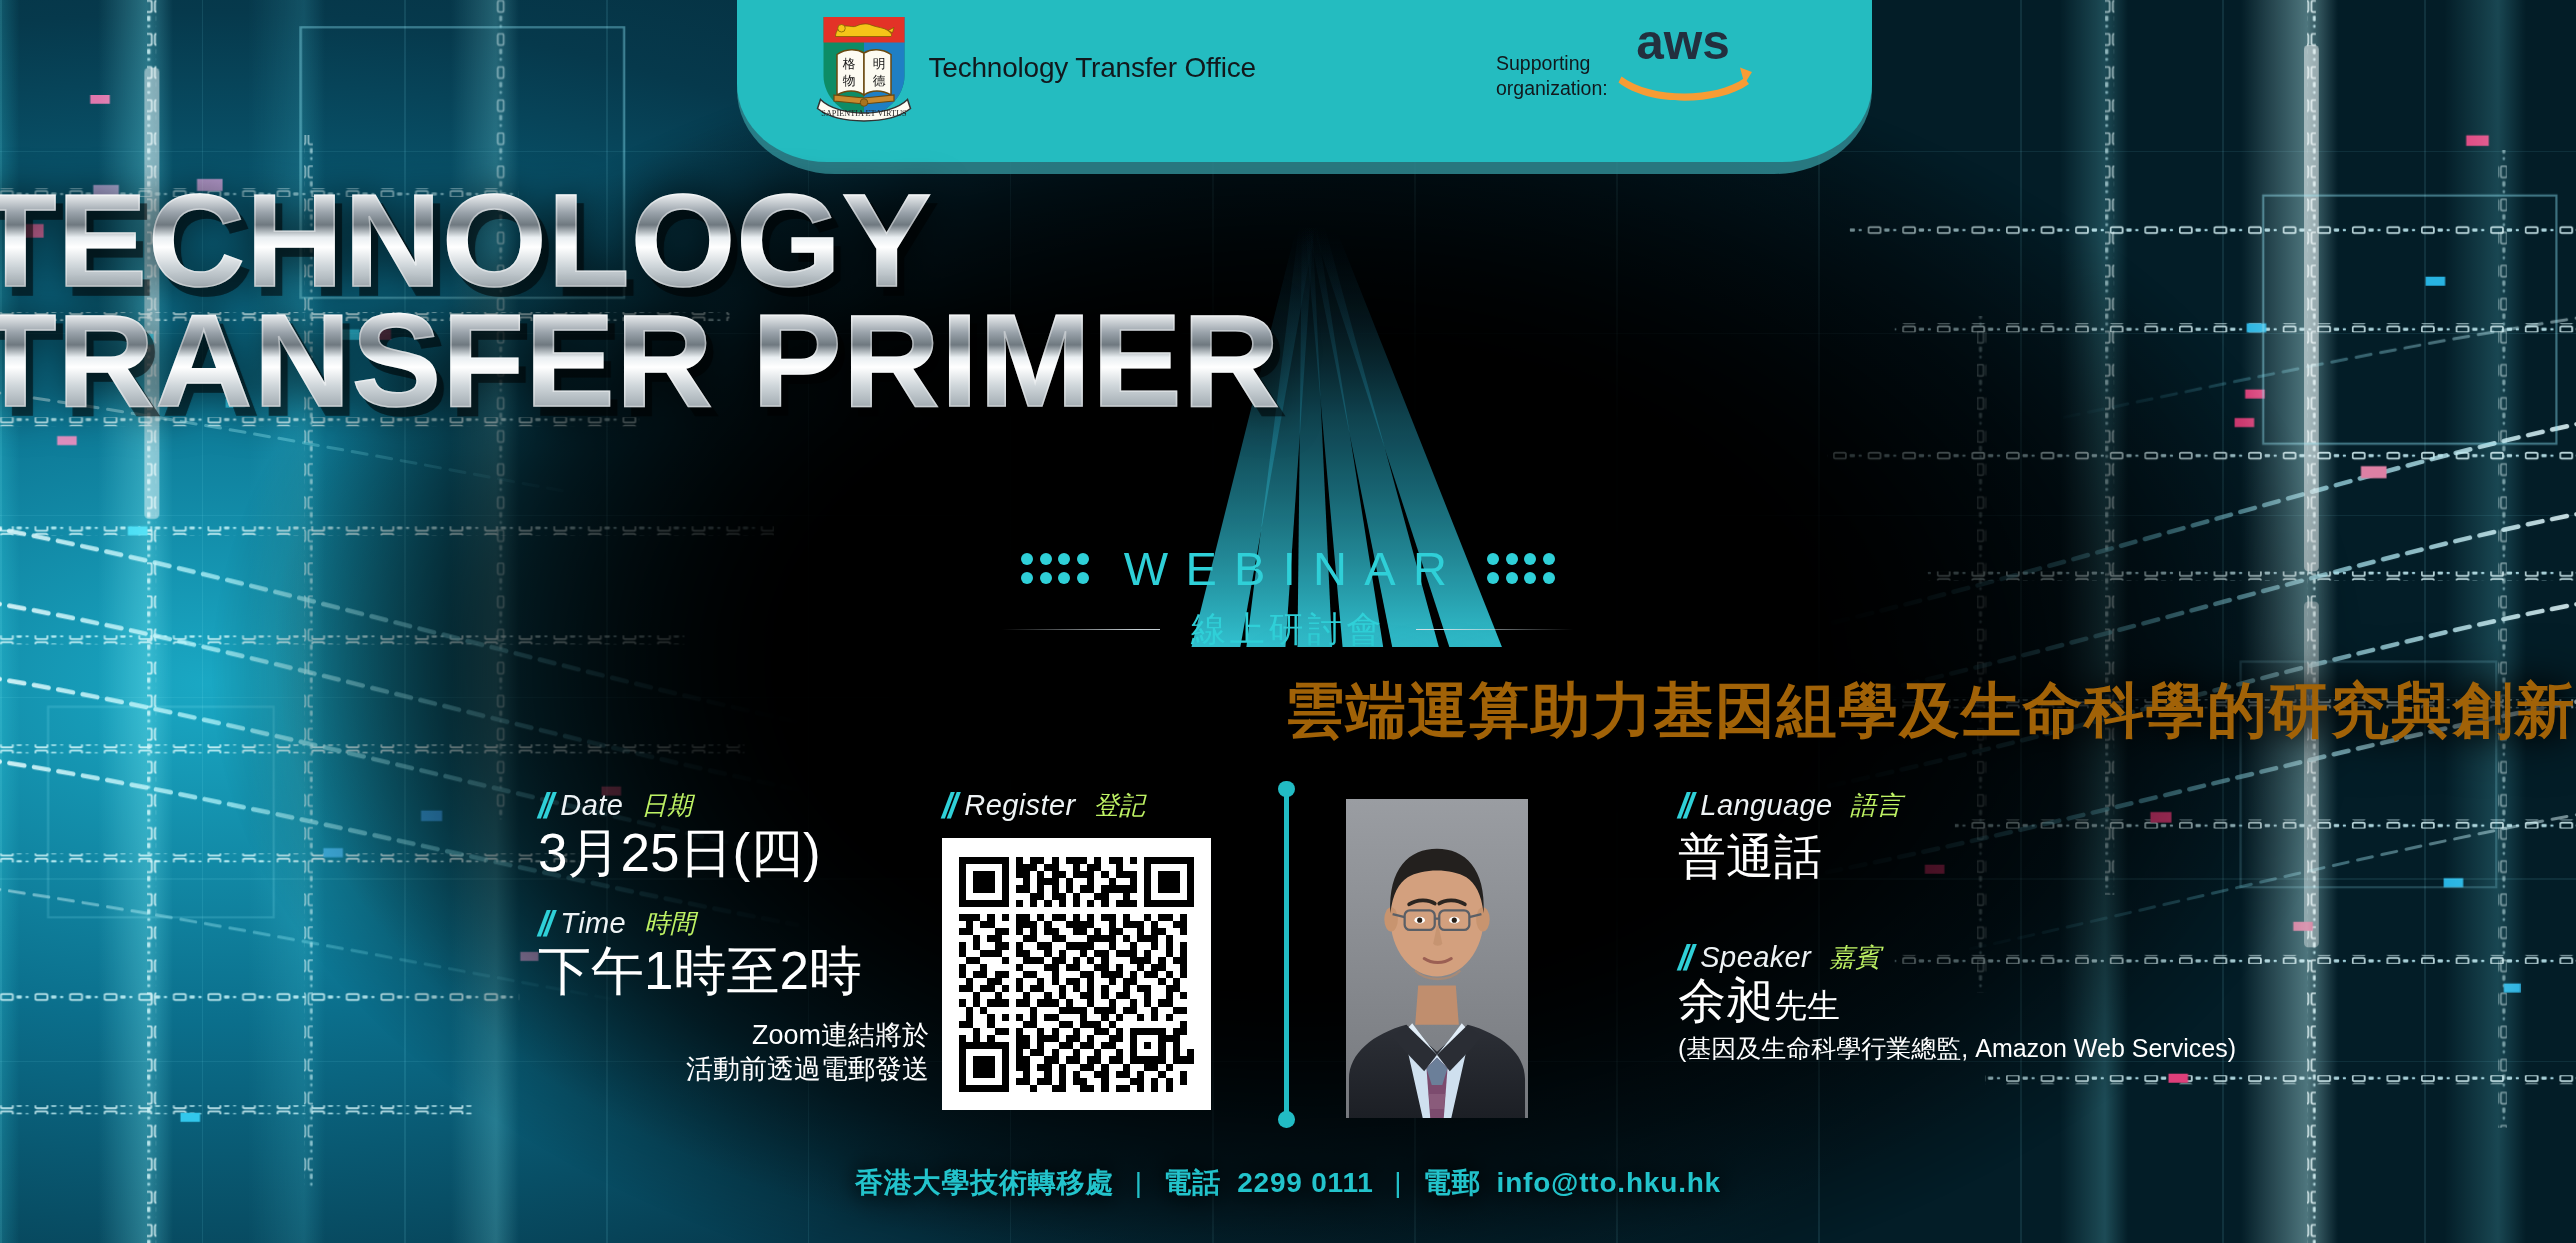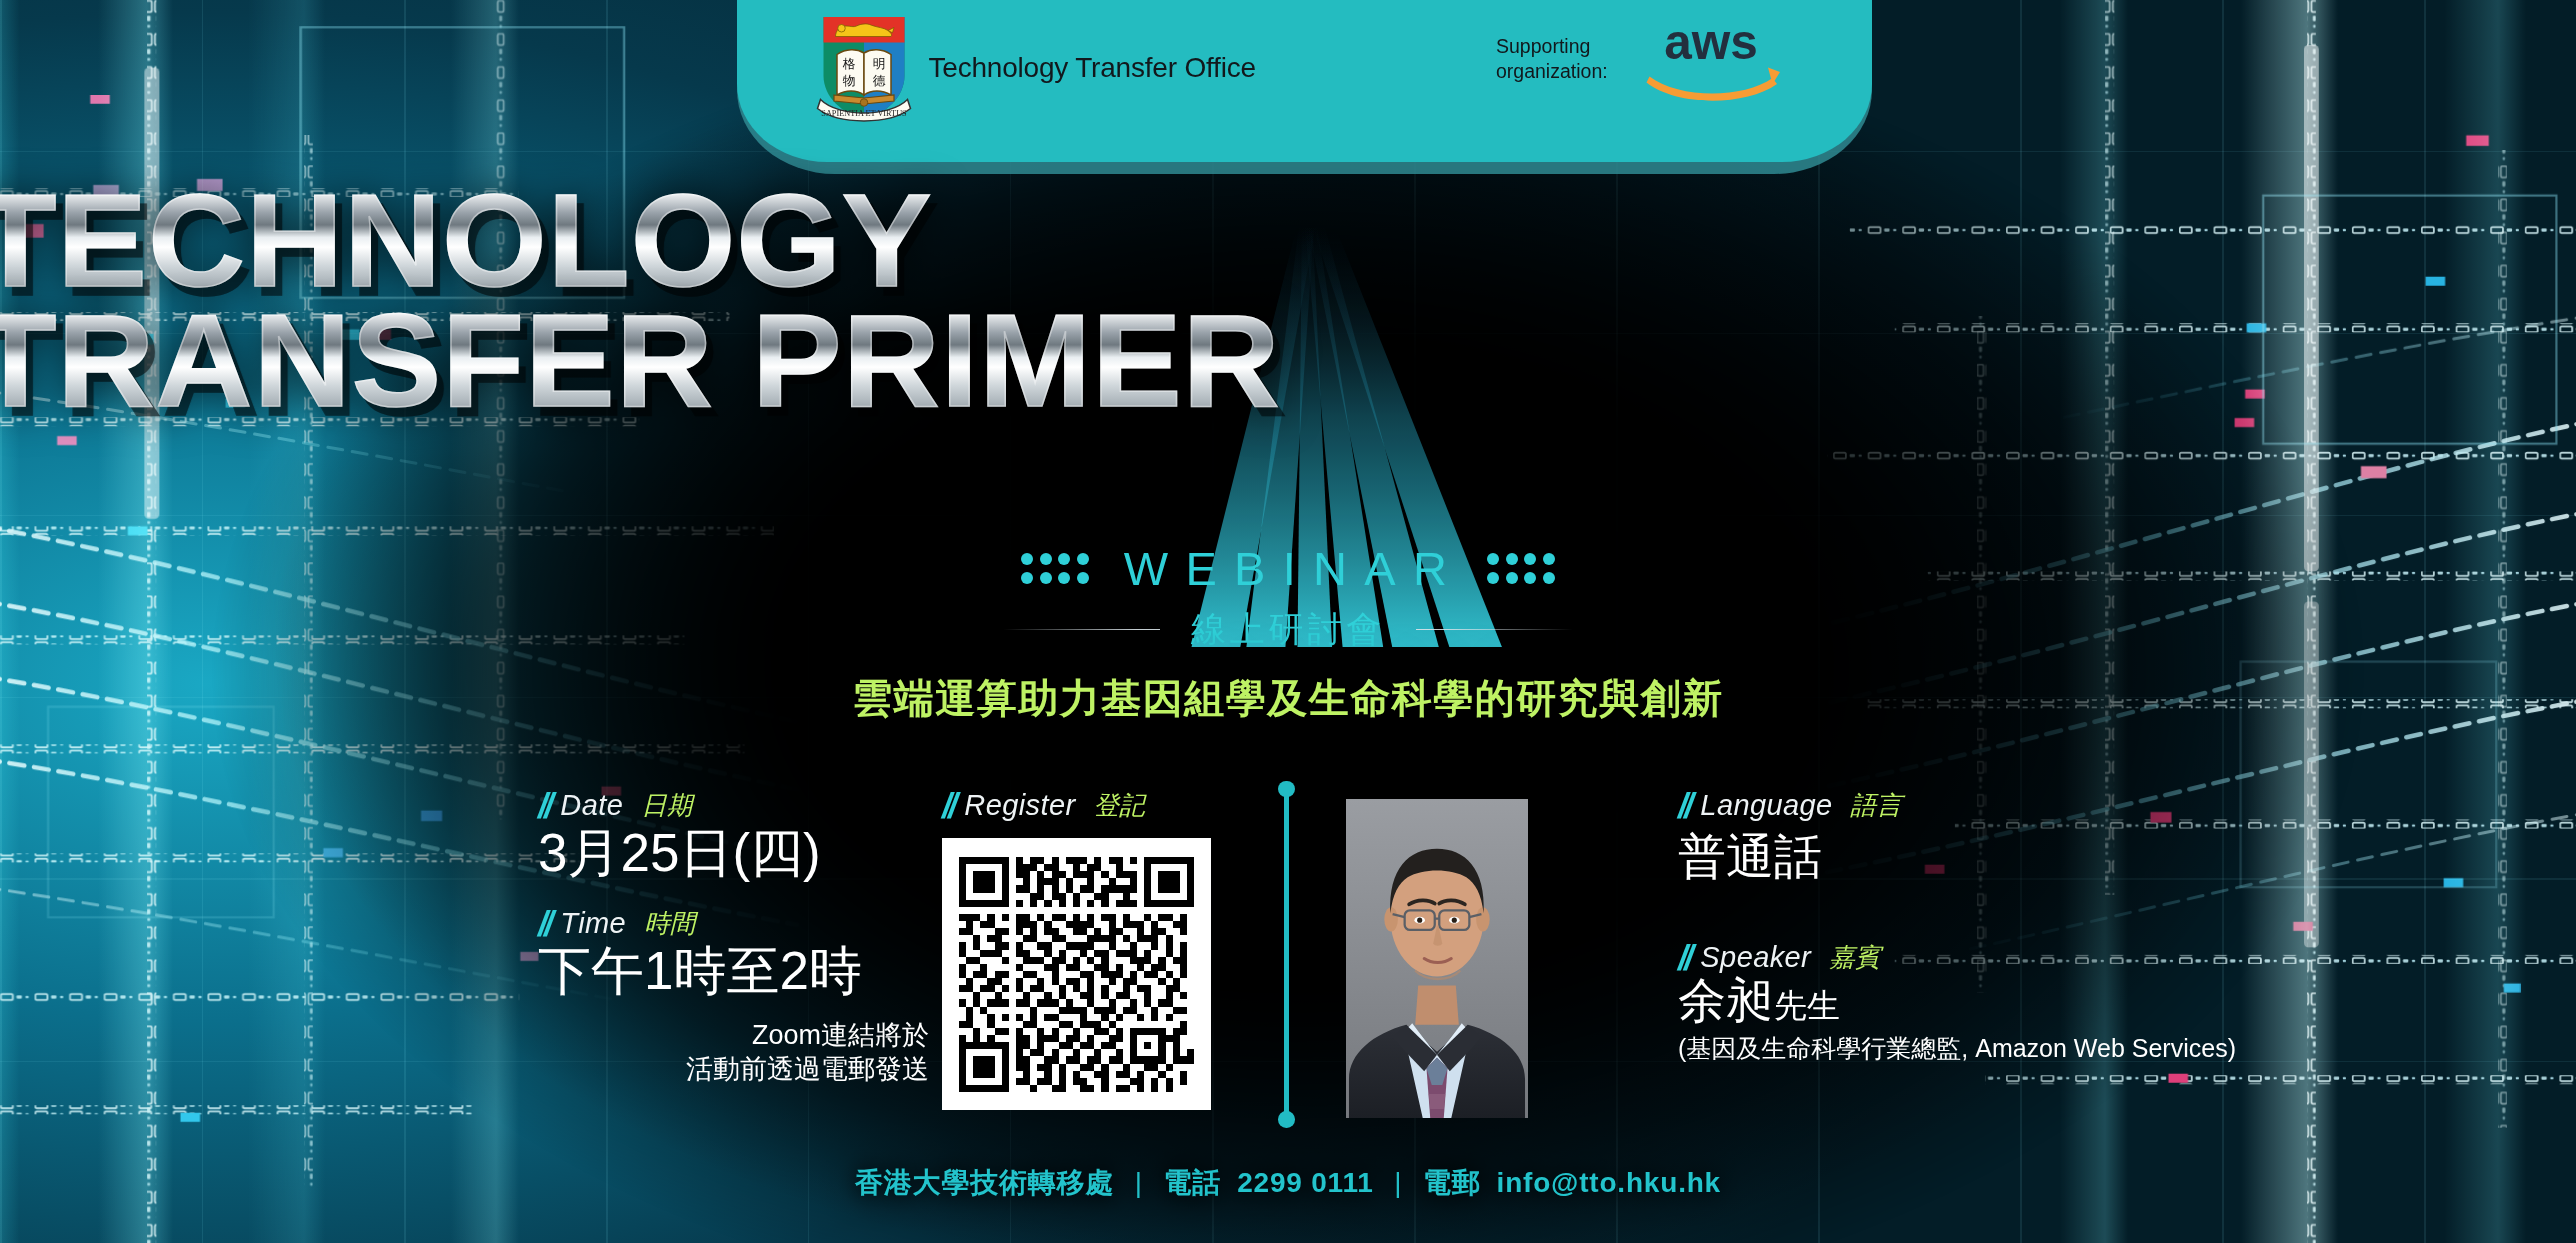--- a/index.html
+++ b/index.html
@@ -68,21 +68,21 @@
     border-bottom-left-radius:90px 78px;
     border-bottom-right-radius:90px 78px;
     display:flex;align-items:flex-start;
   }
   .hku-block{position:absolute;left:816px;top:10.5px;display:flex;align-items:center;gap:16.5px;}
   .hku-crest{width:96px;height:114px;display:block;}
   .hku-names{line-height:1.16;}
   .hku-line1{font-size:32px;font-weight:bold;color:#12181c;letter-spacing:-0.2px;}
   .hku-line2{font-size:28px;color:#12181c;margin-top:1px;letter-spacing:-0.2px;}
 
-  .aws-block{position:absolute;left:1496px;top:12px;display:flex;align-items:center;gap:28px;}
+  .aws-block{position:absolute;left:1496px;top:12px;display:flex;align-items:flex-end;gap:0;}
   .aws-support{font-size:19.5px;color:#12181c;line-height:1.32;padding-top:4.5px;text-align:left;}
   .aws-logo{width:150px;height:90px;display:block;}
 
   
   .rays{
     position:absolute;left:887px;top:226px;width:842px;height:421px;
     overflow:hidden;opacity:.95;
   }
   .title-wrap{position:absolute;left:0;right:0;top:179px;text-align:left;}
   .mtitle{
@@ -118,22 +118,22 @@
 
   .cn-sub-row{
     position:absolute;left:0;right:0;top:606px;
     display:flex;align-items:center;justify-content:center;gap:31px;
   }
   .hr-line{height:1.5px;width:158px;background:linear-gradient(90deg,rgba(220,230,235,0) 0%,rgba(220,230,235,0.9) 85%);}
   .hr-line.r{background:linear-gradient(270deg,rgba(220,230,235,0) 0%,rgba(220,230,235,0.9) 85%);}
   .cn-sub{font-size:35px;color:#2fd0d8;letter-spacing:3.8px;font-family:"Liberation Sans","DejaVu Sans",sans-serif;}
 
   .headline{
-    position:absolute;left:0;right:0;top:671px;text-align:center;
-    font-size:40px;font-weight:bold;color:#bef264;letter-spacing:1.5px;
+    position:absolute;left:0;right:0;top:671px;text-align:right;
+    font-size:60px;font-weight:bold;color:#a16207;letter-spacing:1.5px;
     font-family:"Liberation Sans","DejaVu Sans",sans-serif;
     text-shadow:0 0 25.6px rgba(0,0,0,0.95), 0 0 53px rgba(0,0,0,0.9);
   }
 
   
   .label-row{display:flex;align-items:center;gap:10.5px;}
   .slashes{
     color:#2fd0d8;font-size:35px;font-weight:bold;font-style:italic;
     letter-spacing:-3.8px;line-height:1;
   }

